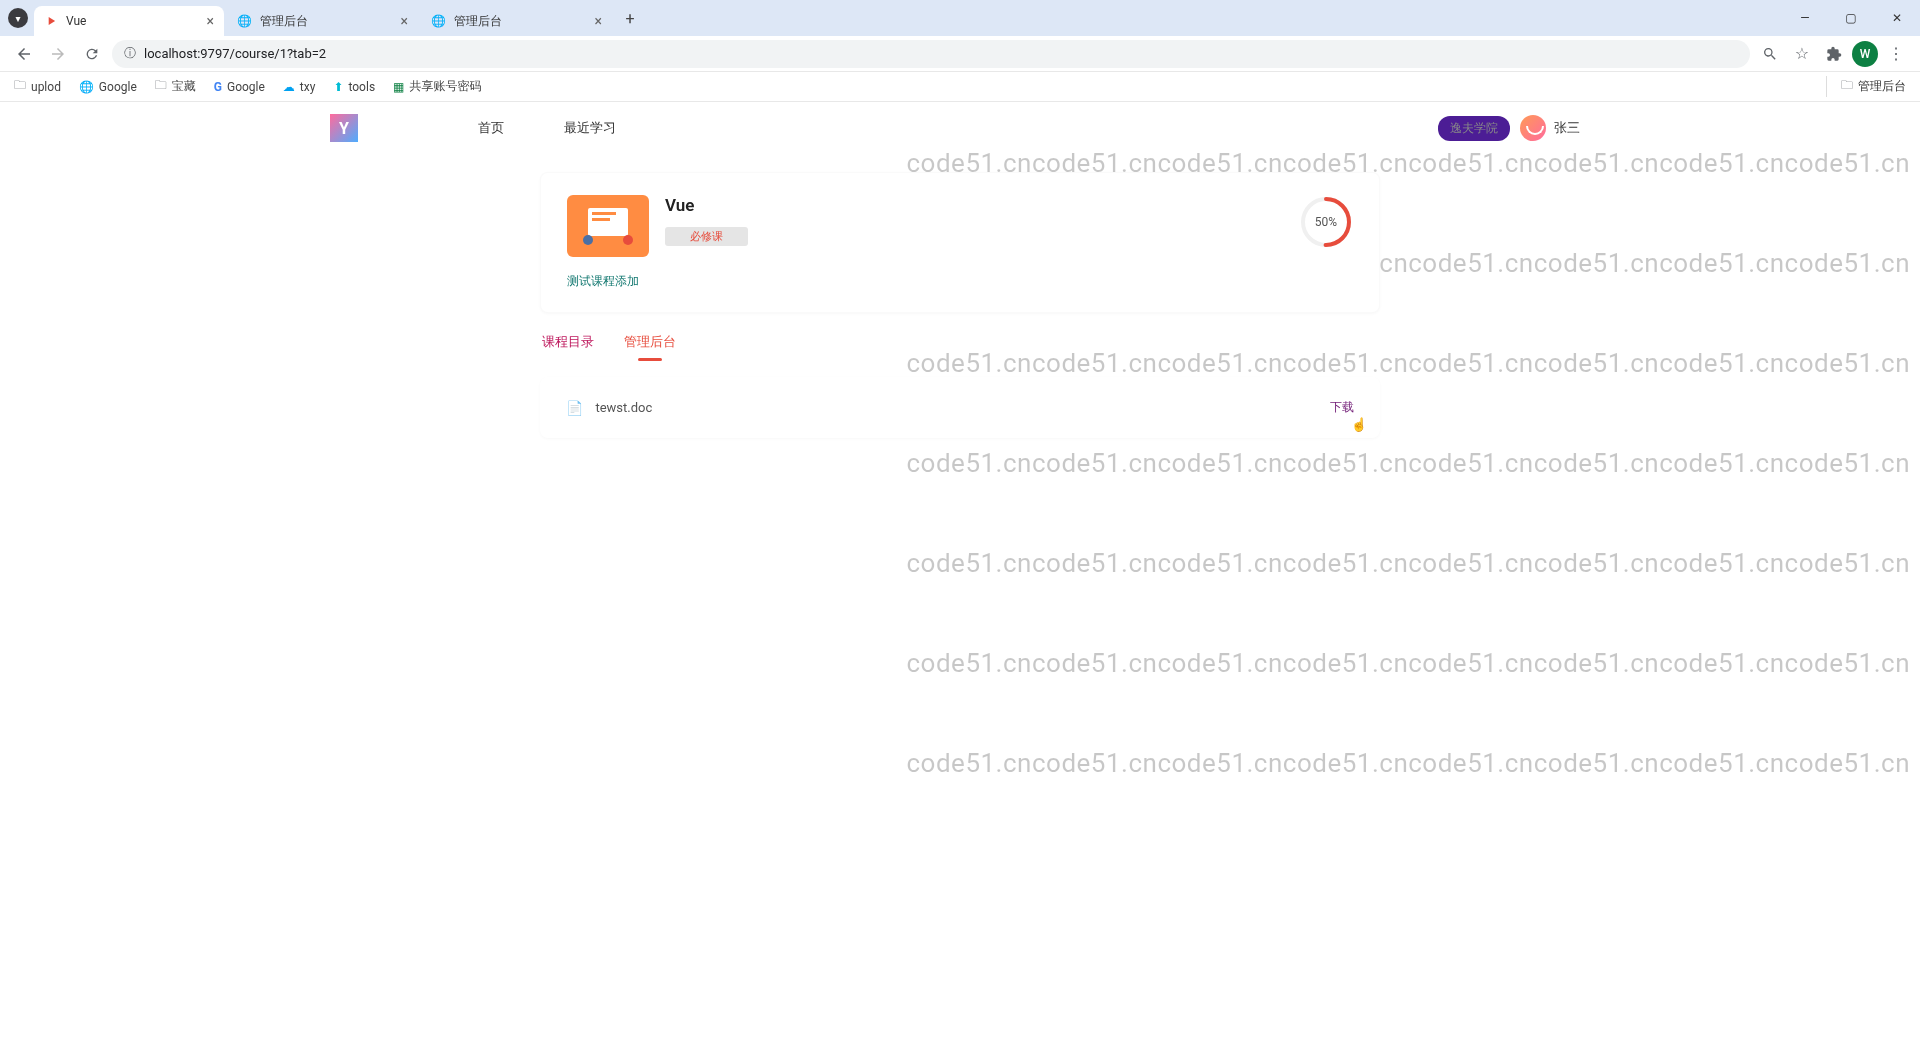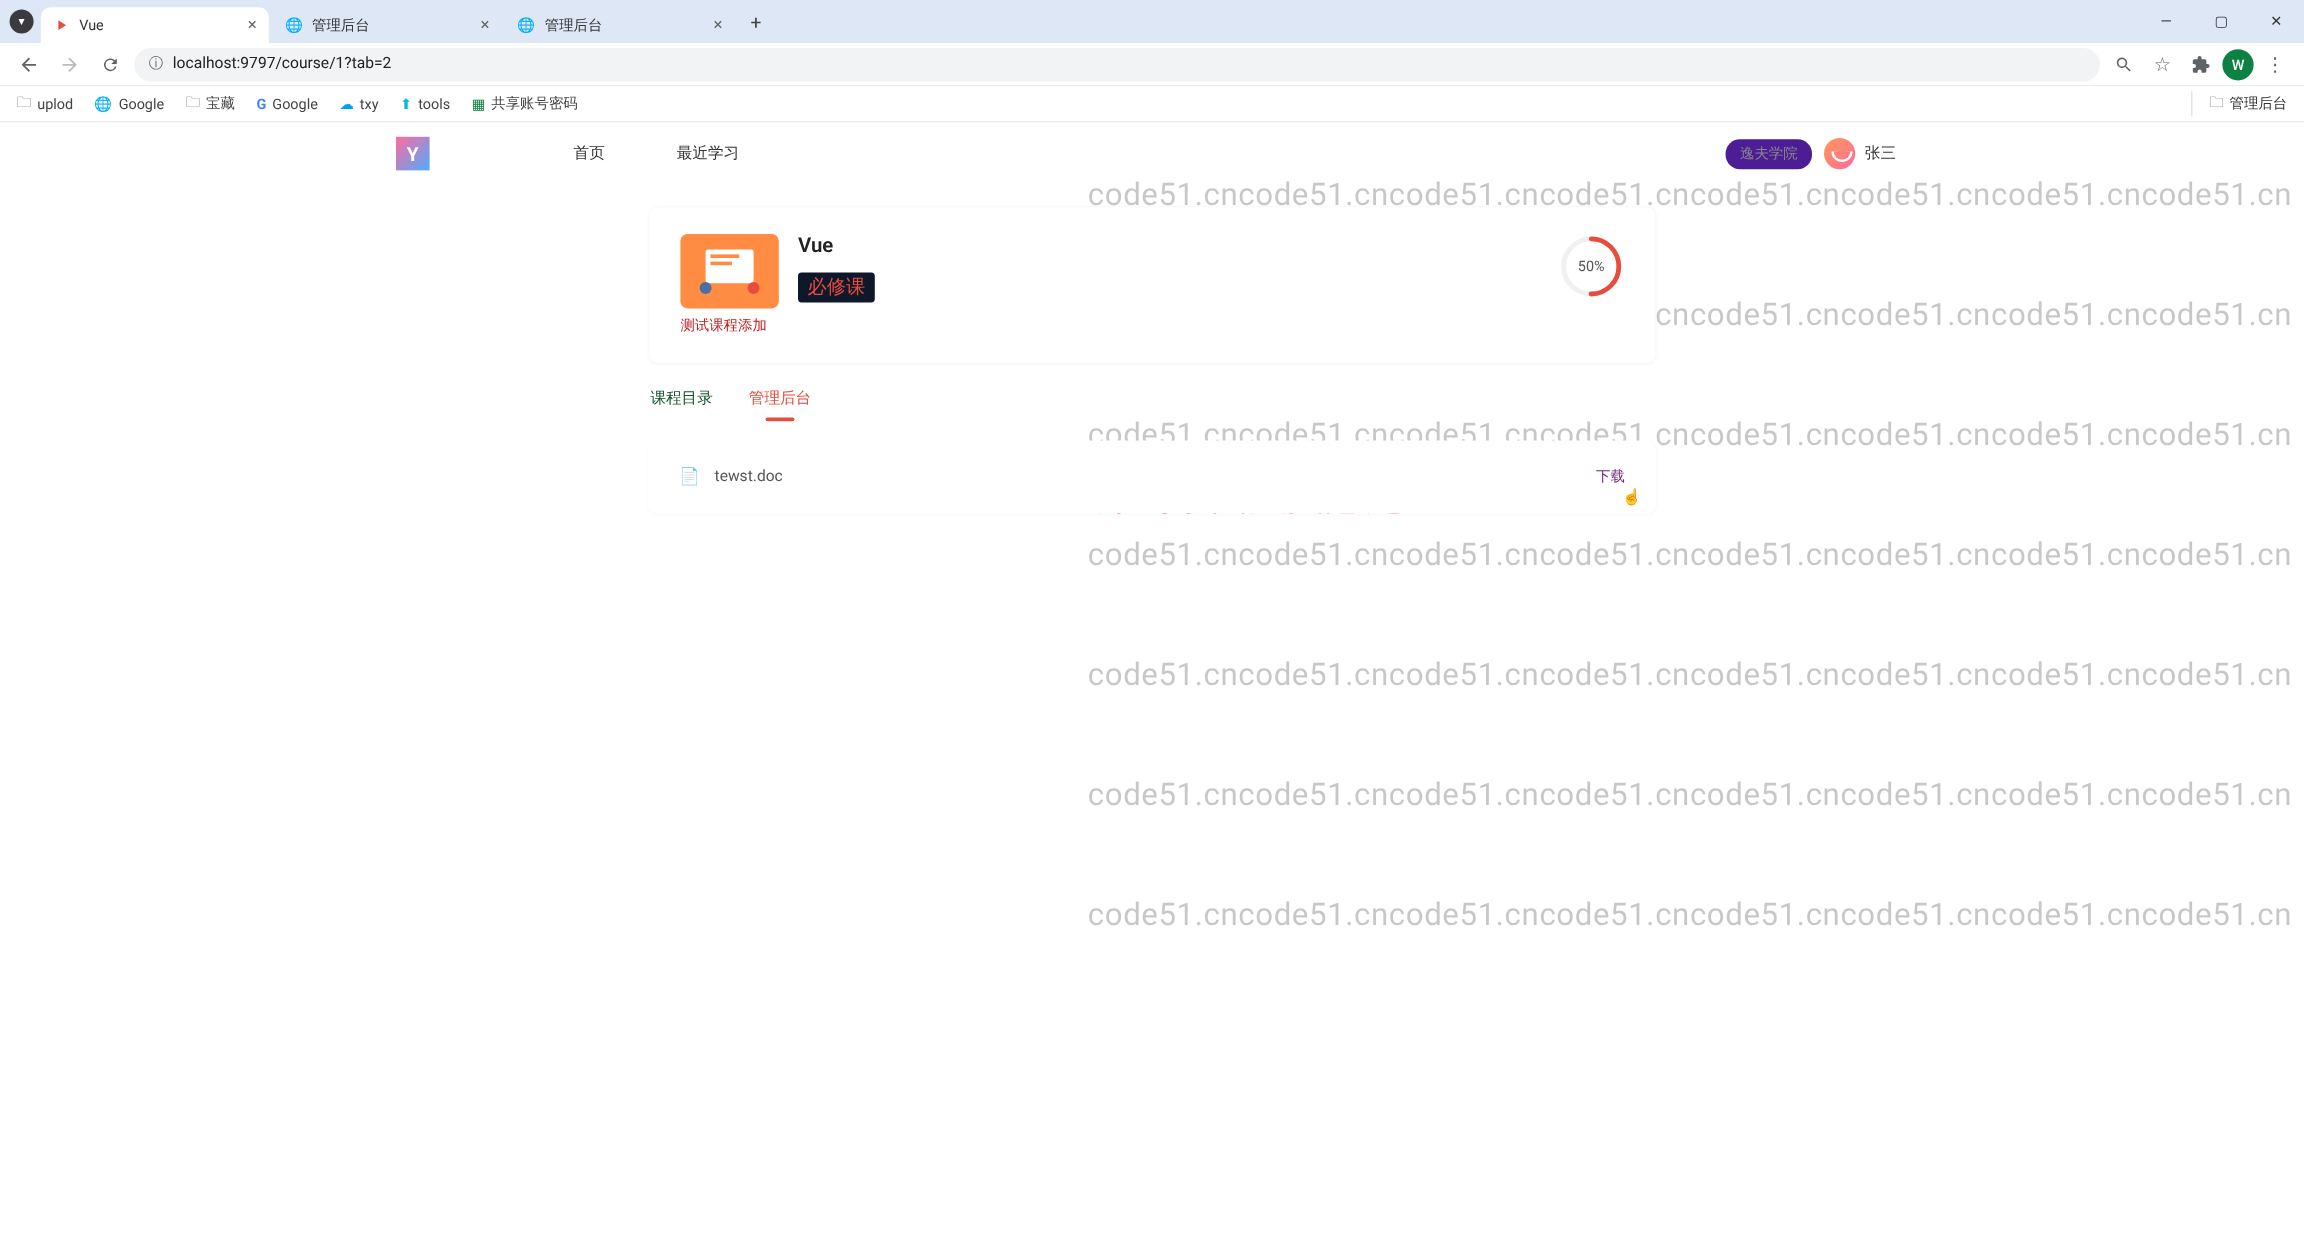--- a/index.html
+++ b/index.html
@@ -44,28 +44,28 @@
 .institute-badge { background:#4c1d95;border-radius:12px;padding:4px 12px;font-size:12px;color:#888;margin-right:10px; }
 .avatar { width:26px;height:26px;border-radius:50%;background:linear-gradient(135deg,#ff9a56,#ff6b9d);margin-right:8px;position:relative; }
 .avatar::after{content:"";position:absolute;bottom:6px;left:6px;width:14px;height:7px;border:2px solid #fff;border-top:none;border-radius:0 0 14px 14px;}
 .username { font-size:13px;color:#333; }
 
 .course-card { width: 840px; margin: 18px auto 0; background:#fff;border:1px solid rgba(0,0,0,0.02);border-radius:8px;padding:22px 26px;box-shadow:0 1px 3px rgba(0,0,0,0.03); position:relative;z-index:20;}
 .course-head { display:flex;gap:16px; }
 .course-thumb { width:82px;height:62px;background:#ff8c42;border-radius:6px;display:flex;align-items:center;justify-content:center;font-size:28px; }
 .course-info { display:flex;flex-direction:column;gap:12px; }
 .course-title { font-size:17px;font-weight:600;color:#222; }
-.course-tag { display:inline-block;background:#0f172a;color:#e74c3c;font-size:16px;padding:2px 8px;border-radius:3px;width:fit-content; }
+.course-tag { display:inline-block;background:#e5e5e5;color:#e74c3c;font-size:11px;padding:2px 25px;border-radius:3px;width:fit-content; }
 .progress-ring { margin-left:auto;width:54px;height:54px;position:relative; }
 .progress-ring svg { transform: rotate(-90deg); }
 .progress-text { position:absolute;inset:0;display:flex;align-items:center;justify-content:center;font-size:12px;color:#555; }
-.course-desc { margin-top:6px;font-size:12px;color:#b91c1c; }
+.course-desc { margin-top:16px;font-size:12px;color:#0f766e; }
 
 .tabs-row { width:840px;margin:20px auto 0;display:flex;gap:30px;font-size:13px;padding-left:2px; }
-.tab-item { color:#14532d;padding-bottom:8px;position:relative; }
+.tab-item { color:#be185d;padding-bottom:8px;position:relative; }
 .tab-item.active { color:#e74c3c; }
 .tab-item.active::after { content:"";position:absolute;bottom:-2px;left:50%;transform:translateX(-50%);width:24px;height:3px;background:#e74c3c;border-radius:3px; }
 
 .attach-card { width:840px;margin:18px auto 0;background:#fff;border-radius:8px;padding:22px 26px;box-shadow:0 1px 3px rgba(0,0,0,0.03);display:flex;align-items:center;position:relative;z-index:20; }
 .attach-left { display:flex;align-items:center;gap:12px;font-size:13px;color:#555; }
 .file-icon { color:#aaa;font-size:14px; }
 .download-link { margin-left:auto;color:#701a75;font-size:12px; }
 .cursor-hand { position:absolute;right:12px;bottom:6px;font-size:13px;color:#555; }
 </style>
 </head>

